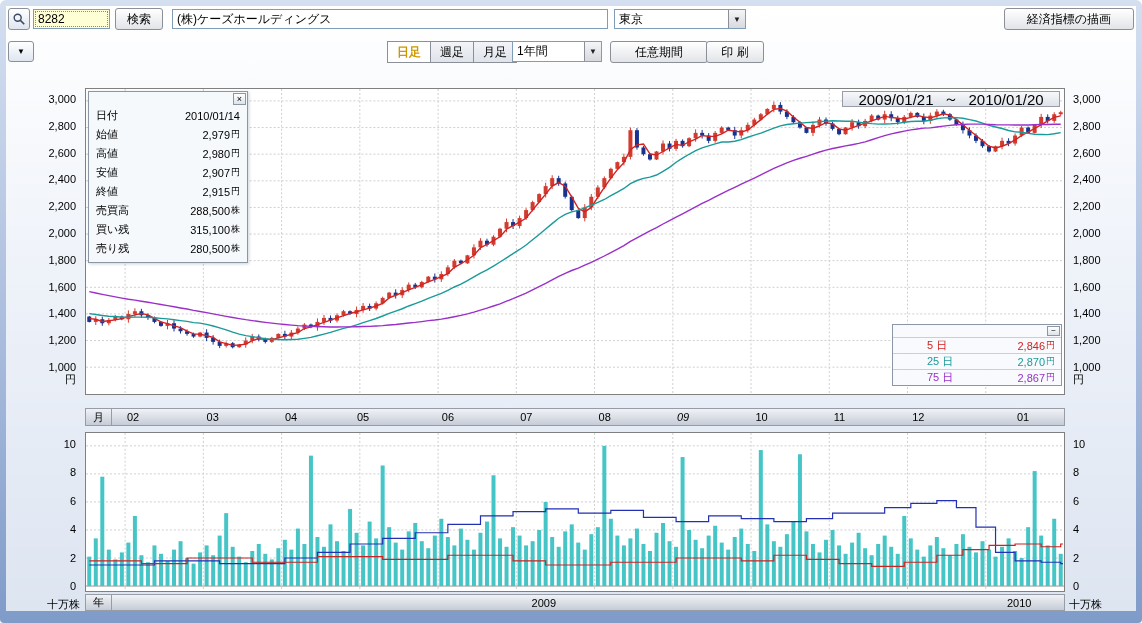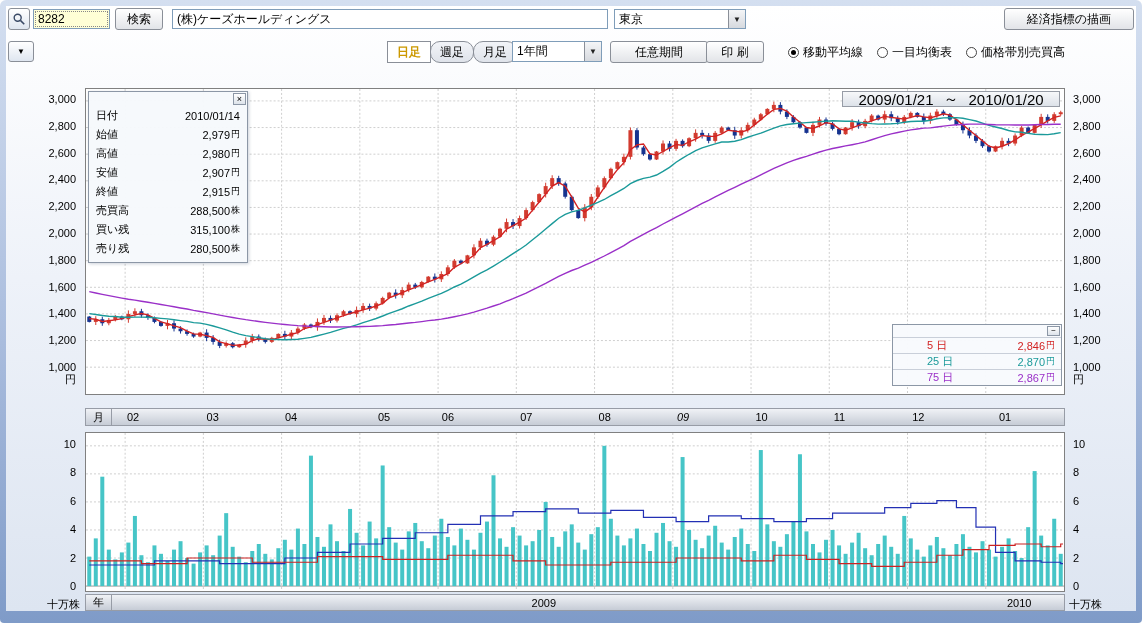--- a/index.html
+++ b/index.html
@@ -31,21 +31,21 @@
   #searchTextBtn { left:109px; top:2px; width:48px; height:22px; }
   #companyInput { left:166px; top:3px; width:436px; height:20px; }
   #exchangeSelect { left:608px; top:3px; width:132px; height:20px; }
   #econBtn { right:2px; top:2px; height:22px; padding:0 22px; }
 
   #ddBtn { left:2px; top:35px; width:26px; height:21px; font-size:8px; }
   #tabs { left:362px; top:35px; display:flex; }
   .tab { width:44px; height:22px; display:flex; align-items:center; justify-content:center;
          font-size:12px; border:1px solid #8a8f98;
          background:linear-gradient(180deg,#f2f4f8,#dfe3ea); cursor:pointer;margin-left:19px; }
-  .tab + .tab { margin-left:-1px;border-radius:10px; }
+  .tab + .tab { margin-left:-1px; }
   .tab.selected { background:#fff; color:#cc9900; font-weight:bold; }
   #rangeSelect { left:506px; top:35px; width:90px; height:21px; }
   #customBtn { left:604px; top:35px; width:98px; height:22px; }
   #printBtn { left:700px; top:35px; width:58px; height:22px; }
   #radios { left:782px; top:38px; right:2px; display:flex; gap:14px; align-items:center; }
   .radio-item { display:flex; align-items:center; gap:4px; font-size:12px; cursor:pointer; white-space:nowrap; }
   .rb { width:11px; height:11px; border:1px solid #444; border-radius:50%; background:#fff; position:relative; flex:0 0 11px; }
   .rb.checked::after { content:""; position:absolute; left:2px; top:2px; width:5px; height:5px;
                        border-radius:50%; background:#000; }
 
@@ -127,34 +127,20 @@
         <div class="tab selected">日足</div>
         <div class="tab">週足</div>
         <div class="tab">月足</div>
       </div>
     <div class="select" id="rangeSelect">
       <div class="sel-val">1年間</div>
       <div class="sel-arrow">▼</div>
     </div>
     <button class="btn" id="customBtn">任意期間</button>
     <button class="btn" id="printBtn">印 刷</button>
-    <div id="radios">
-        <div class="radio-item">
-          <span class="rb checked"></span>
-          <span>移動平均線</span>
-        </div>
-        <div class="radio-item">
-          <span class="rb"></span>
-          <span>一目均衡表</span>
-        </div>
-        <div class="radio-item">
-          <span class="rb"></span>
-          <span>価格帯別売買高</span>
-        </div>
-      </div>
 
     <div class="axis" id="axisPriceL">
         <div class="tick" style="top: 5px;">3,000</div>
         <div class="tick" style="top: 31.8px;">2,800</div>
         <div class="tick" style="top: 58.6px;">2,600</div>
         <div class="tick" style="top: 85.4px;">2,400</div>
         <div class="tick" style="top: 112.2px;">2,200</div>
         <div class="tick" style="top: 139px;">2,000</div>
         <div class="tick" style="top: 165.8px;">1,800</div>
         <div class="tick" style="top: 192.6px;">1,600</div>
@@ -576,29 +562,29 @@
         <div class="tick" style="top: 273px;">1,000</div>
         <div class="tick" style="top: 284px;">円</div>
       </div>
 
     <div class="strip" id="monthStrip">
       <div class="head">月</div>
       <div id="monthLabels">
           <div class="strip-label" style="left: 41px;">02</div>
           <div class="strip-label" style="left: 120.6px;">03</div>
           <div class="strip-label" style="left: 199px;">04</div>
-          <div class="strip-label" style="left: 292px;">05</div>
+          <div class="strip-label" style="left: 271px;">05</div>
           <div class="strip-label" style="left: 355.8px;">06</div>
           <div class="strip-label" style="left: 434.2px;">07</div>
           <div class="strip-label" style="left: 512.6px;">08</div>
           <div class="strip-label" style="left: 591px; font-style: italic;">09</div>
           <div class="strip-label" style="left: 669.4px;">10</div>
           <div class="strip-label" style="left: 747.8px;">11</div>
           <div class="strip-label" style="left: 826.2px;">12</div>
-          <div class="strip-label" style="left: 877px; padding-left: 36px;">01</div>
+          <div class="strip-label" style="left: 895px; padding-left: 36px;">01</div>
         </div>
     </div>
 
     <div class="axis" id="axisVolL">
         <div class="tick" style="top: 6px;">10</div>
         <div class="tick" style="top: 34.4px;">8</div>
         <div class="tick" style="top: 62.8px;">6</div>
         <div class="tick" style="top: 91.2px;">4</div>
         <div class="tick" style="top: 119.6px;">2</div>
         <div class="tick" style="top: 148px;">0</div>

